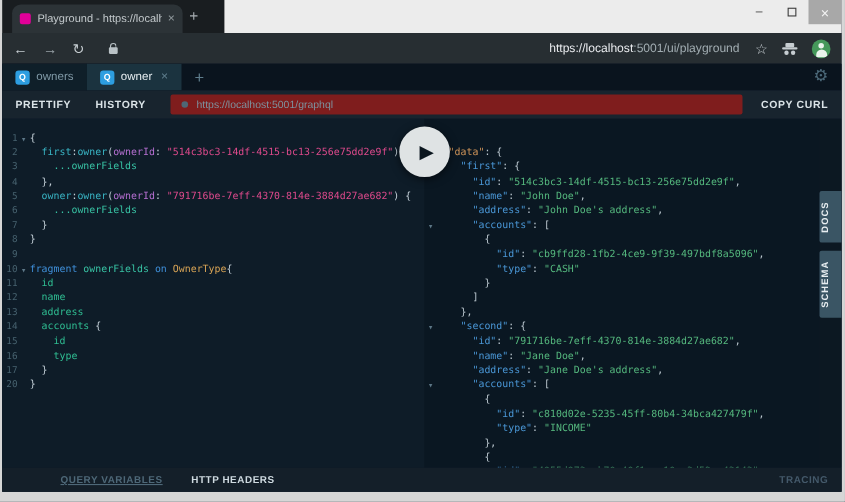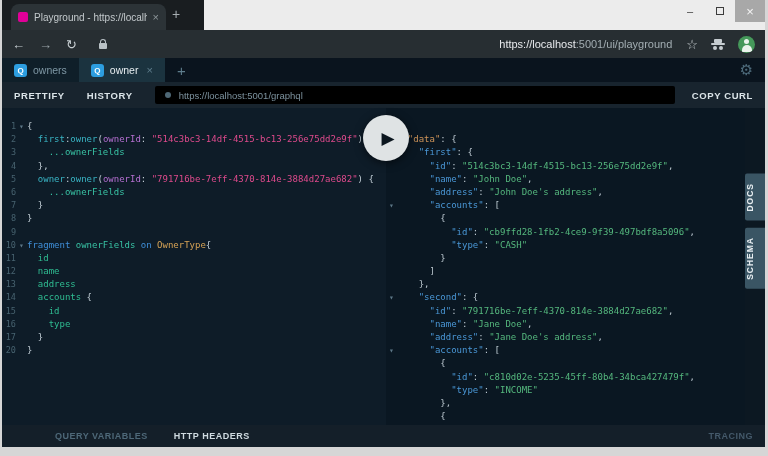--- a/index.html
+++ b/index.html
@@ -53,21 +53,21 @@
   .pg-tab.inactive { background:#0f1f29; color:#7f98a5; }
   .pg-tab.active { background:#1b333f; color:#e6edf0; }
   .qbadge { width:13px; height:13px; border-radius:3px; color:#fff; font-size:8px; font-weight:bold;
             display:flex; align-items:center; justify-content:center; }
   .pg-tab-close { color:#5e7d8c; font-size:11px; margin-left:2px; }
   .pg-newtab { color:#5e7d8c; font-size:15px; margin:0 0 3px 12px; }
   .gear { position:absolute; right:12px; top:4px; color:#4d6a7a; font-size:15px; line-height:15px; }
 
   .pg-toolbar { height:26px; flex:none; background:#18242e; display:flex; align-items:center; padding:0 12px; }
   .tbtn { font-size:9.5px; font-weight:bold; letter-spacing:.6px; color:#dbe4e8; margin-right:22px; }
-  .endpoint { flex:none; width:520px; height:18px; background:#000000; border-radius:2px;
+  .endpoint { flex:none; width:520px; height:18px; background:#7f1d1d; border-radius:2px;
               display:flex; align-items:center; gap:8px; padding:0 10px; }
   .endpoint .dot { width:6px; height:6px; border-radius:50%; background:#4e6775; flex:none; }
   .endpoint .url { font-size:9.5px; color:#7d929e; white-space:nowrap; }
   .copycurl { margin-left:auto; font-size:9.5px; font-weight:bold; letter-spacing:.6px; color:#dbe4e8; }
 
   .pg-main { flex:1; display:flex; min-height:0; position:relative; }
   .editor { width:384px; flex:none; background:#0e1c28; overflow:hidden; padding-top:12px; }
   .results { flex:1; background:#0a1722; overflow:hidden; padding-top:12px; min-width:0; }
   .rail { width:20px; flex:none; background:#0c1822; position:relative; }
   .railtab { position:absolute; right:0; width:20px; background:#3a5564; color:#e8eef1;
@@ -96,21 +96,21 @@
   .t-typ  { color:#d7a355; }
   .t-gfld { color:#2fbd92; }
   .t-rp   { color:#bcc8d0; }
   .t-rkey { color:#4a97d6; }
   .t-rdata{ color:#cf9459; }
   .t-rstr { color:#55b87e; }
 
   .pg-bottom { height:22px; flex:none; background:#141f29; display:flex; align-items:center;
                padding:0 12px 0 53px; }
   .bitem { font-size:9px; font-weight:bold; letter-spacing:.5px; margin-right:26px; }
-  .bitem.dim { color:#4e6878; }
+  .bitem.dim { color:#4e6878;text-decoration:underline; }
   .bitem.lit { color:#cfdae0; }
   .bitem.right { margin-left:auto; margin-right:0; color:#44596a;text-align:right; }
 </style>
 </head>
 <body>
 
 <div class="window">
 
   <div class="titlebar">
     <div class="tabzone">

